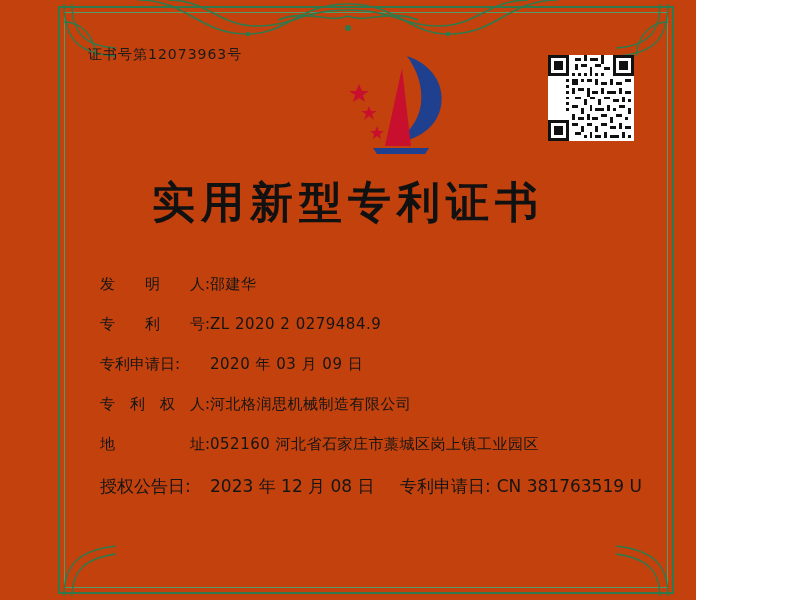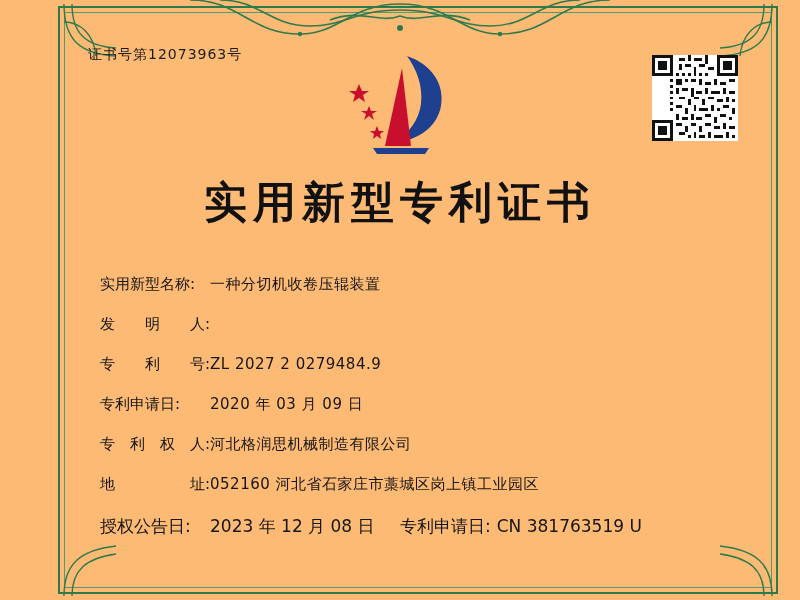--- a/index.html
+++ b/index.html
@@ -9,23 +9,23 @@
   body {
     width: 800px;
     height: 600px;
     overflow: hidden;
     background: #ffffff;
     font-family: "DejaVu Sans", "Liberation Sans", sans-serif;
   }
 
   .certificate {
     position: relative;
-    width: 800px;
+    width: 696px;
     height: 600px;
-    background: #fdba74;
+    background: #c2410c;
     box-sizing: border-box;
   }
 
   
   .border-outer {
     position: absolute;
     left: 58px;
     top: 6px;
     right: 22px;
     bottom: 6px;
@@ -345,40 +345,37 @@
       <rect x="21" y="27" width="3" height="1"></rect>
         <rect x="25" y="26" width="1" height="2"></rect>
       <rect x="27" y="27" width="1" height="1"></rect>
     </g>
   </svg>
 
   <div class="title">实用新型专利证书</div>
 
   <div class="fields">
 
-    <div class="field-row">
-      <div class="field-label">实用新型名称:</div>
-      <div class="field-value">一种分切机收卷压辊装置</div>
-    </div>
 
     <div class="field-row">
       <div class="field-label spread">
         <span>发</span>
         <span>明</span>
         <span>人:</span>
       </div>
+      <div class="field-value">邵建华</div>
     </div>
 
     <div class="field-row">
       <div class="field-label spread">
         <span>专</span>
         <span>利</span>
         <span>号:</span>
       </div>
-      <div class="field-value">ZL 2027 2 0279484.9</div>
+      <div class="field-value">ZL 2020 2 0279484.9</div>
     </div>
 
     <div class="field-row">
       <div class="field-label">专利申请日:</div>
       <div class="field-value">2020 年 03 月 09 日</div>
     </div>
 
     <div class="field-row">
       <div class="field-label spread">
         <span>专</span>

